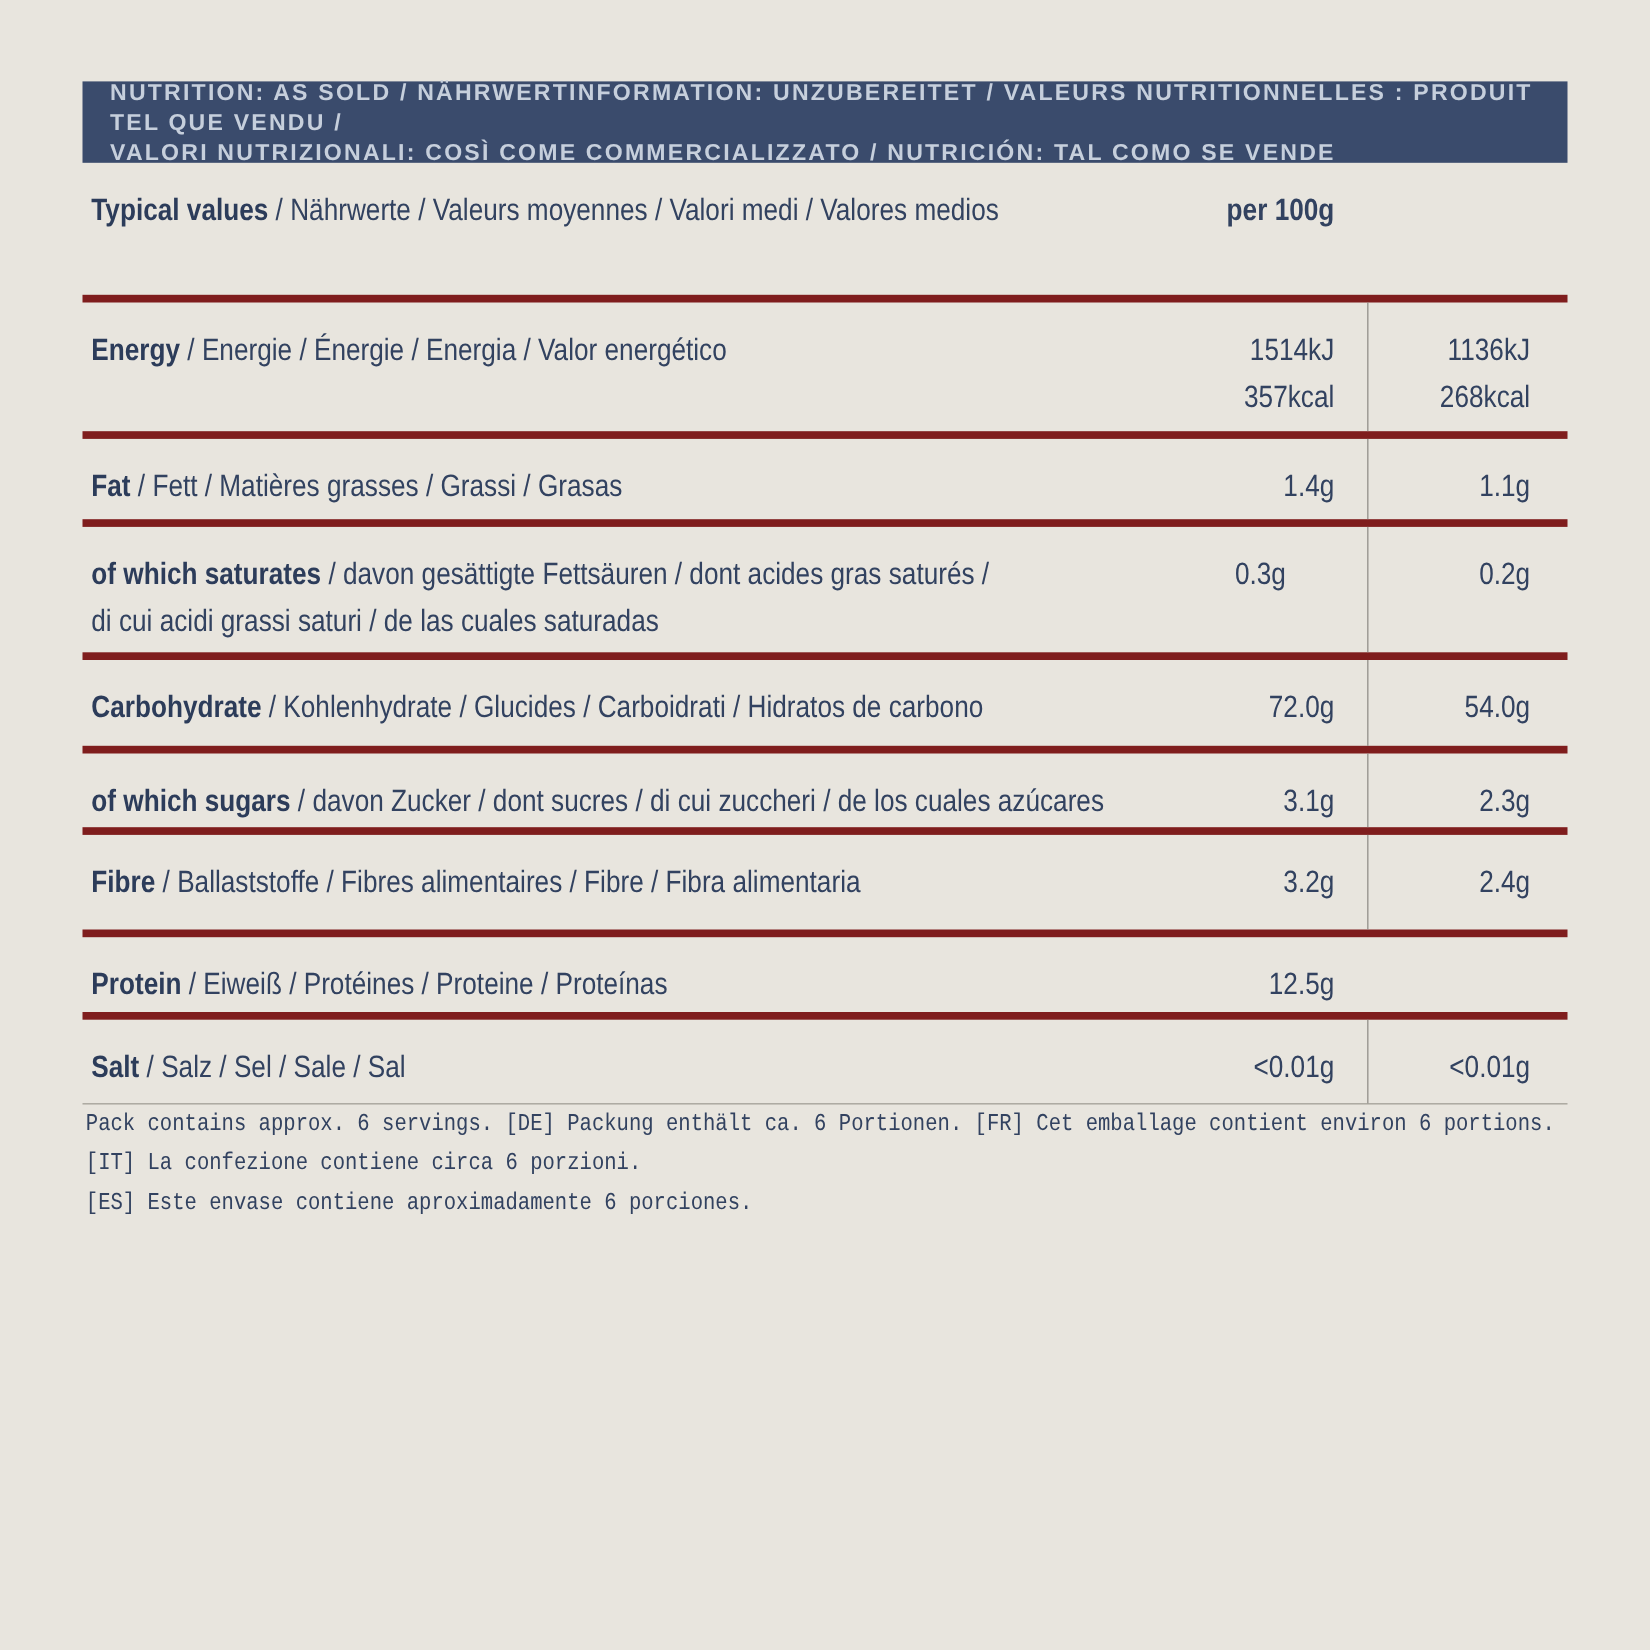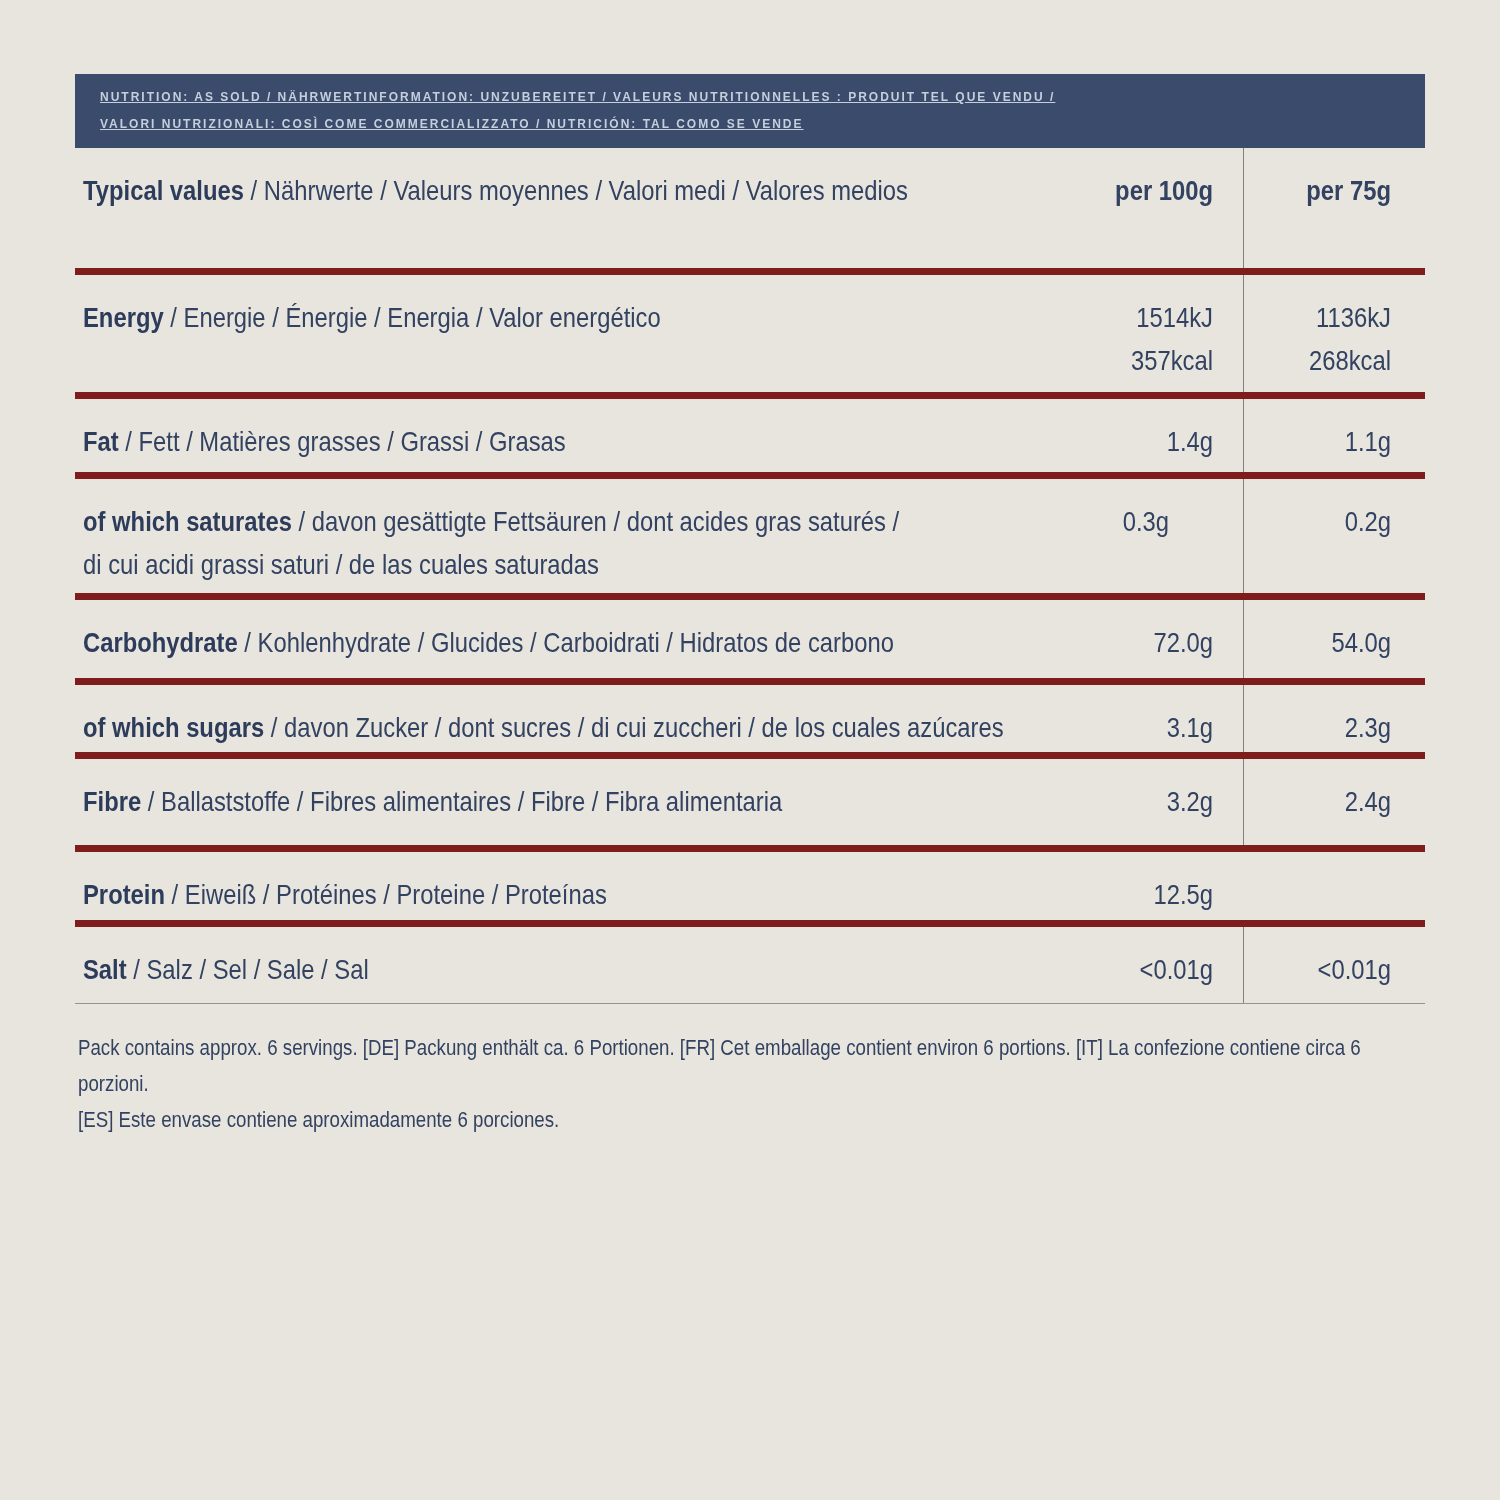--- a/index.html
+++ b/index.html
@@ -14,26 +14,25 @@
   .band{
     margin-top:74px;
     height:74px;
     background:#3a4b6c;
     display:flex;align-items:center;
     box-sizing:border-box;
     padding:0 20px 0 25px;
   }
   .band-text{
     color:#c6cfdc;
-    font-size:12px;font-weight:bold;
+    font-size:21px;font-weight:bold;
     letter-spacing:2px;
     line-height:27px;
     white-space:pre-line;
     text-transform:uppercase;
-    text-decoration:underline;
   }
   .ntable{border-bottom:1px solid #96938b;}
   .row{
     display:grid;
     grid-template-columns:1fr 200px 182px;
     box-sizing:border-box;
   }
   .row + .row{border-top:7px solid #7f1d1d;}
   .cell{box-sizing:border-box;padding-top:21px;overflow:visible;}
   .cell.label{padding-left:8px;text-decoration:underline;}
@@ -61,22 +60,22 @@
   .r-header{min-height:120px;}
   .r-energy{min-height:124px;}
   .r-fat{min-height:80px;}
   .r-sat{min-height:121px;gap:44px;}
   .r-carb{min-height:85px;}
   .r-sugars{min-height:74px;}
   .r-fibre{min-height:93px;}
   .r-protein{min-height:75px;}
   .r-salt{min-height:83px;}
   .footnote{
-    margin-top:26px;
     padding-left:3px;
+    font-family:Liberation Mono, monospace;
   }
   .footnote .shrink{
     font-size:22px;
     line-height:36px;
     width:117.6%;
   }
 </style>
 </head>
 <body>
 
@@ -87,21 +86,20 @@
 VALORI NUTRIZIONALI: COSÌ COME COMMERCIALIZZATO / NUTRICIÓN: TAL COMO SE VENDE</div>
   </div>
 
   <div class="ntable">
 
     <div class="row hdr r-header">
       <div class="cell label">
         <span class="shrink"><b>Typical values</b><span> / Nährwerte / Valeurs moyennes / Valori medi / Valores medios</span></span>
       </div>
       <div class="cell val v1"><span class="shrink">per 100g</span></div>
-      <div class="cell val v2"><span class="shrink">per 75g</span></div>
     </div>
 
     <div class="row r-energy">
       <div class="cell label">
         <span class="shrink"><b>Energy</b><span> / Energie / Énergie / Energia / Valor energético</span></span>
       </div>
       <div class="cell val v1"><span class="shrink">1514kJ
 357kcal</span></div>
       <div class="cell val v2"><span class="shrink">1136kJ
 268kcal</span></div>

